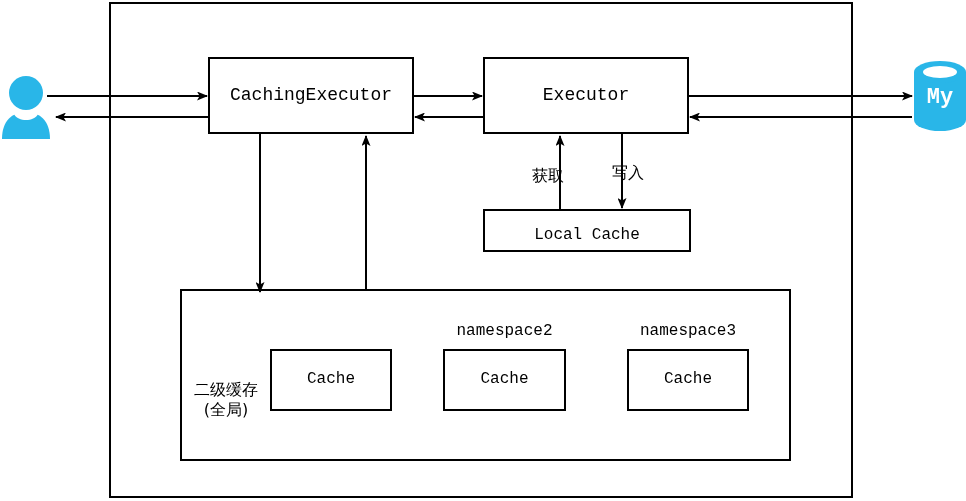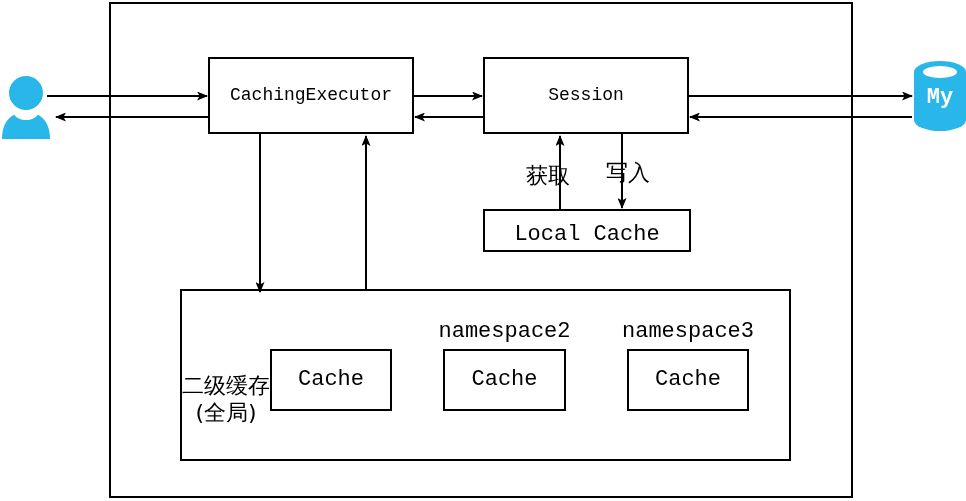--- a/index.html
+++ b/index.html
@@ -34,21 +34,21 @@
     pointer-events: none;
     font-family: Liberation Mono, monospace;
   }
   .title-label {
     position: absolute;
     color: #000000;
     text-align: center;
     white-space: nowrap;
   }
   .box-text-18 { font-size: 18px; }
-  .box-text-17 { font-size: 22px; }
+  .box-text-17 { font-size: 16px; }
   .box-text-16 { font-size: 16px; }
   .cjk { font-family: "DejaVu Sans", "Liberation Sans", sans-serif; }
 </style>
 </head>
 <body>
 
 <div id="stage">
 
   <svg id="svg-layer" viewBox="0 0 966 501">
     <defs>
@@ -100,21 +100,21 @@
     <g>
       <path d="M914 72 L914 120 A26 11 0 0 0 966 120 L966 72 Z" fill="#29B6E8"></path>
       <ellipse cx="940" cy="72" rx="26" ry="11" fill="#29B6E8"></ellipse>
       <ellipse cx="940" cy="72" rx="17" ry="6" fill="#ffffff"></ellipse>
     </g>
   </svg>
 
 
   <div class="node-label box-text-18" style="left:209px; top:58px; width:204px; height:75px;">CachingExecutor</div>
 
-  <div class="node-label box-text-18" style="left:484px; top:58px; width:204px; height:75px;">Session</div>
+  <div class="node-label box-text-18" style="left:484px; top:58px; width:204px; height:75px;">Executor</div>
 
   <div class="node-label box-text-17" style="left:484px; top:210px; width:206px; height:51px;">Local Cache</div>
 
   <div class="node-label box-text-17 cjk" style="left:518px; top:163px; width:60px; height:26px;">获取</div>
 
   <div class="node-label box-text-17 cjk" style="left:598px; top:160px; width:60px; height:26px;">写入</div>
 
   <div class="node-label box-text-17 cjk" style="left:180px; top:352px; width:92px; height:56px;margin-top:20px;">二级缓存
 (全局)</div>
 

